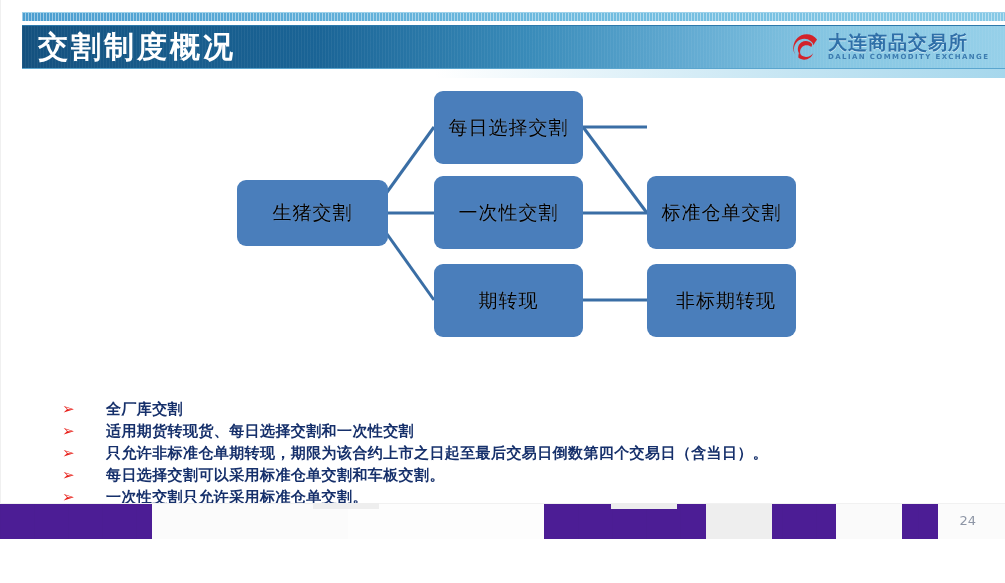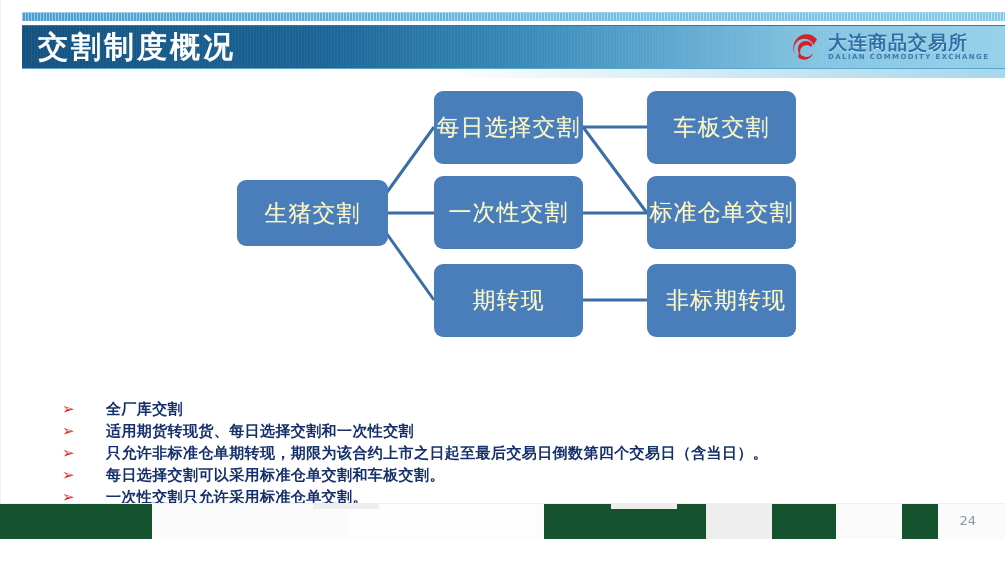--- a/index.html
+++ b/index.html
@@ -139,26 +139,26 @@
     position: absolute;
     left: 0;
     top: 0;
     width: 1005px;
     height: 290px;
   }
   .node {
     position: absolute;
     background: #4a7ebb;
     border-radius: 9px;
-    color: #fef9c3;
+    color: #000000;
     display: flex;
     align-items: center;
     justify-content: center;
     font-family: "DejaVu Sans", "Liberation Sans", sans-serif;
-    font-size: 23px;
+    font-size: 19px;
     letter-spacing: 1px;
     text-align: center;
     box-sizing: border-box;
     text-shadow: 0 0 1px rgba(255,255,255,.35);
   }
   .node-root { left: 221px; top: 102px; width: 151px; height: 66px; margin-left: 16px; }
   .node-m1   { left: 434px; top: 13px;  width: 149px; height: 73px; }
   .node-m2   { left: 434px; top: 98px;  width: 149px; height: 73px; }
   .node-m3   { left: 434px; top: 186px; width: 149px; height: 73px; }
   .node-r1   { left: 647px; top: 13px;  width: 149px; height: 73px; }
@@ -195,21 +195,21 @@
     white-space: nowrap;
   }
 
   
   #footer {
     position: absolute;
     left: 0;
     top: 503px;
     width: 1005px;
     height: 60px;
-    background: #14532d;
+    background: #4c1d95;
     text-align: center;
   }
   #footer-rule {
     position: absolute;
     left: 0;
     top: 0;
     width: 1005px;
     height: 1px;
     background: #f1f1f1;
   }
@@ -290,21 +290,20 @@
         <line x1="583" y1="222" x2="647" y2="222"></line>
       </g>
     </svg>
 
     <div class="node node-root">生猪交割</div>
 
     <div class="node node-m1">每日选择交割</div>
     <div class="node node-m2">一次性交割</div>
     <div class="node node-m3">期转现</div>
 
-    <div class="node node-r1">车板交割</div>
     <div class="node node-r2">标准仓单交割</div>
     <div class="node node-r3">非标期转现</div>
   </div>
 
   <div id="bullets">
 
     <div class="bullet-row">
       <span class="bullet-mark">➢</span>
       <span class="bullet-text">全厂库交割</span>
     </div>

